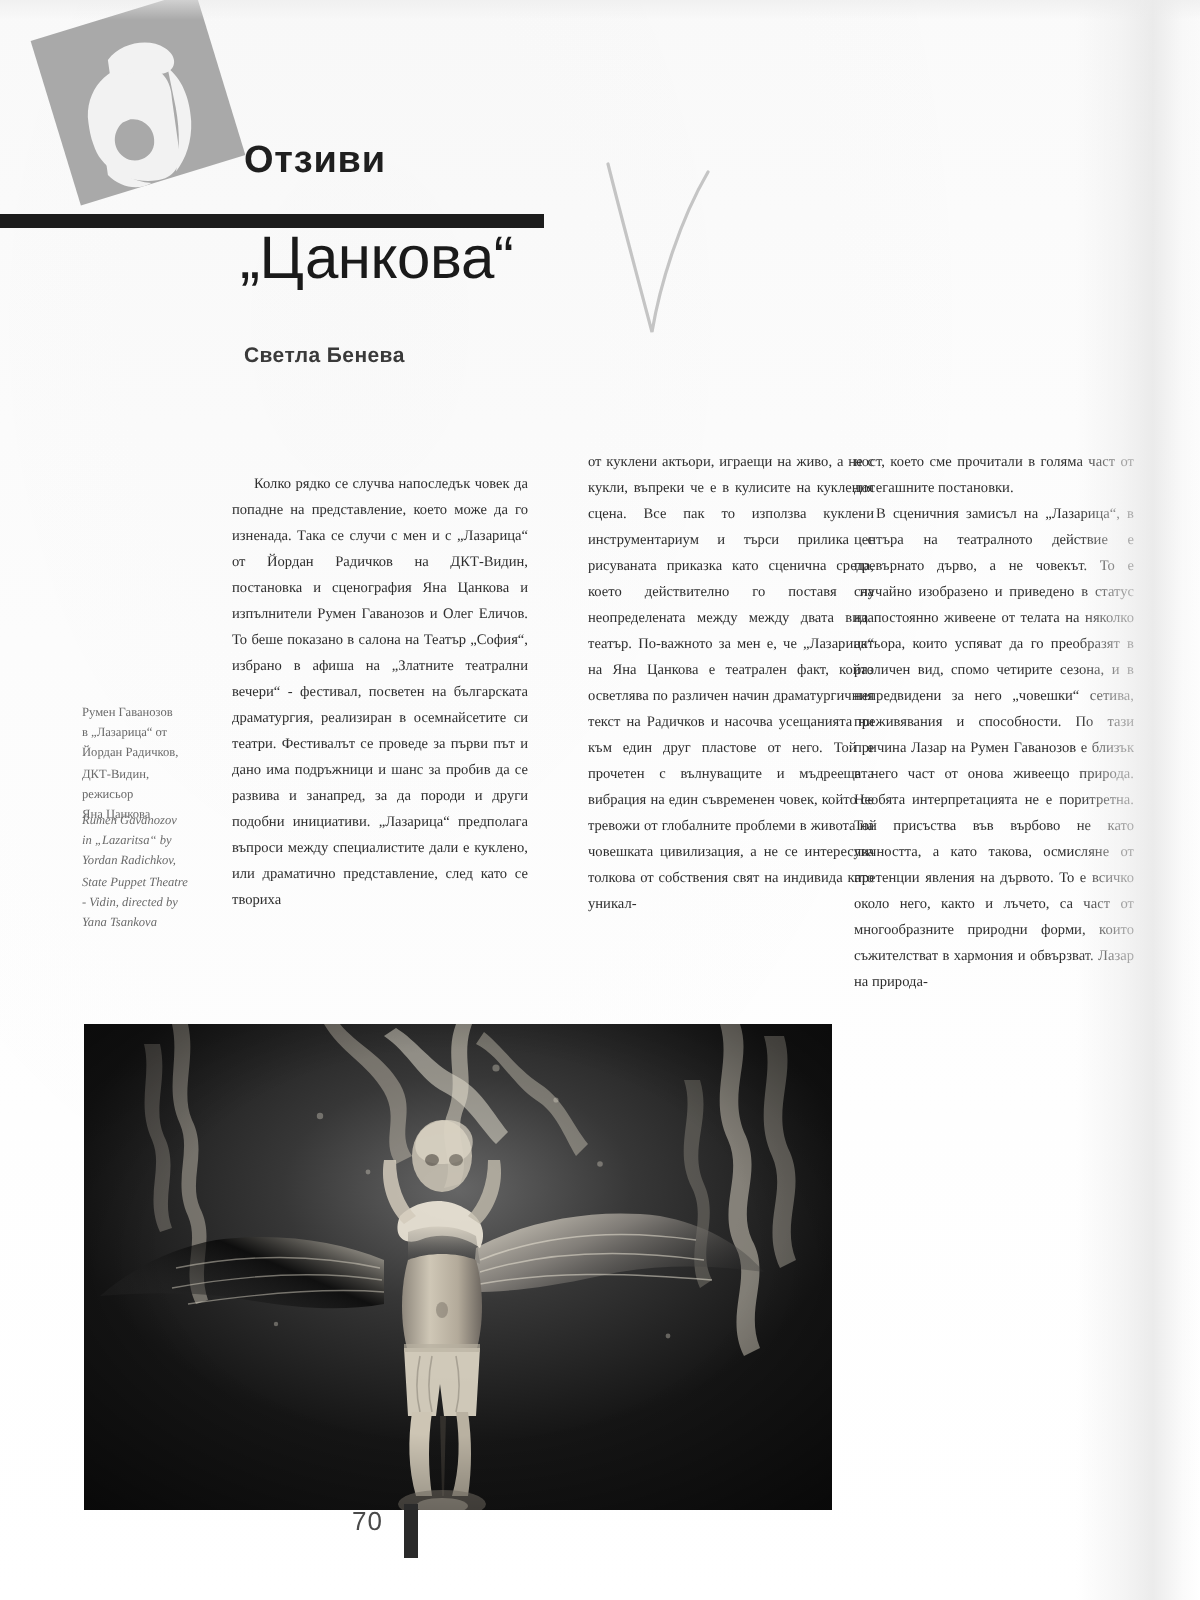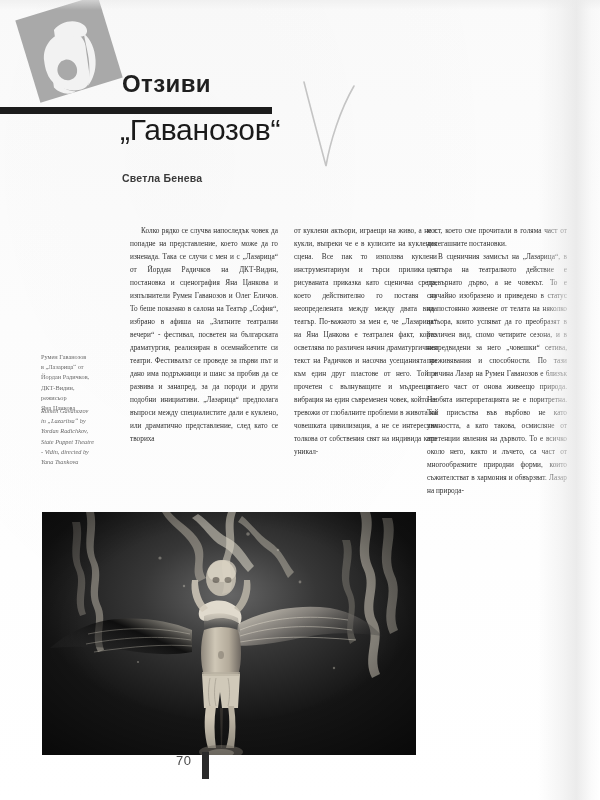--- a/index.html
+++ b/index.html
@@ -69,21 +69,21 @@
     transform: rotate(-8deg);
     pointer-events: none;
   }
 
   
   .section-kicker {
     position: absolute;
     left: 122px;
     top: 70px;
     font-family: "Liberation Sans", "DejaVu Sans", sans-serif;
-    font-size: 24px;
+    font-size: 19px;
     font-weight: 700;
     letter-spacing: 0.4px;
     color: #1f1f1f;
     text-align: right;
   }
   .header-rule {
     position: absolute;
     left: 0px;
     top: 107px;
     width: 272px;
@@ -148,21 +148,21 @@
     top: 225px;
     font-size: 7.3px;
     line-height: 1.78;
     text-align: justify;
     color: #2e2e2e;
     hyphens: manual;
   }
   .col p { margin: 0; }
   .col p.indent { text-indent: 11px; }
 
-  .col-1 { left: 130px; width: 148px; }
+  .col-1 { left: 116px; width: 148px; margin-top: 11px; }
   .col-2 { left: 294px; width: 143px; }
   .col-3 { left: 427px; width: 140px; }
 
   
   .col-1 { height: 245px; overflow: hidden; }
   .col-2 { height: 250px; overflow: hidden; }
   .col-3 { height: 540px; overflow: hidden; }
 
   
   .photo {
@@ -215,21 +215,21 @@
   </svg>
 
   <div class="section-kicker">Отзиви</div>
   <div class="header-rule"></div>
 
   <svg class="check-mark" viewBox="0 0 58 90">
     <path d="M4 2 C10 26, 18 56, 26 86 C30 62, 40 30, 54 6" fill="none" stroke="#9a9a9a" stroke-width="1.6" stroke-linecap="round"></path>
   </svg>
 
   <div class="article-title">
-    <span class="t-line">„Гаванозов“</span>
+    <span class="t-line">„Цанкова“</span>
   </div>
 
   <div class="byline">Светла Бенева</div>
 
   <div class="caption-block caption-bg">
     <span class="cap-line">Румен Гаванозов</span>
     <span class="cap-line">в „Лазарица“ от</span>
     <span class="cap-line">Йордан Радичков,</span>
     <span class="cap-line">ДКТ-Видин,</span>
     <span class="cap-line">режисьор</span>

